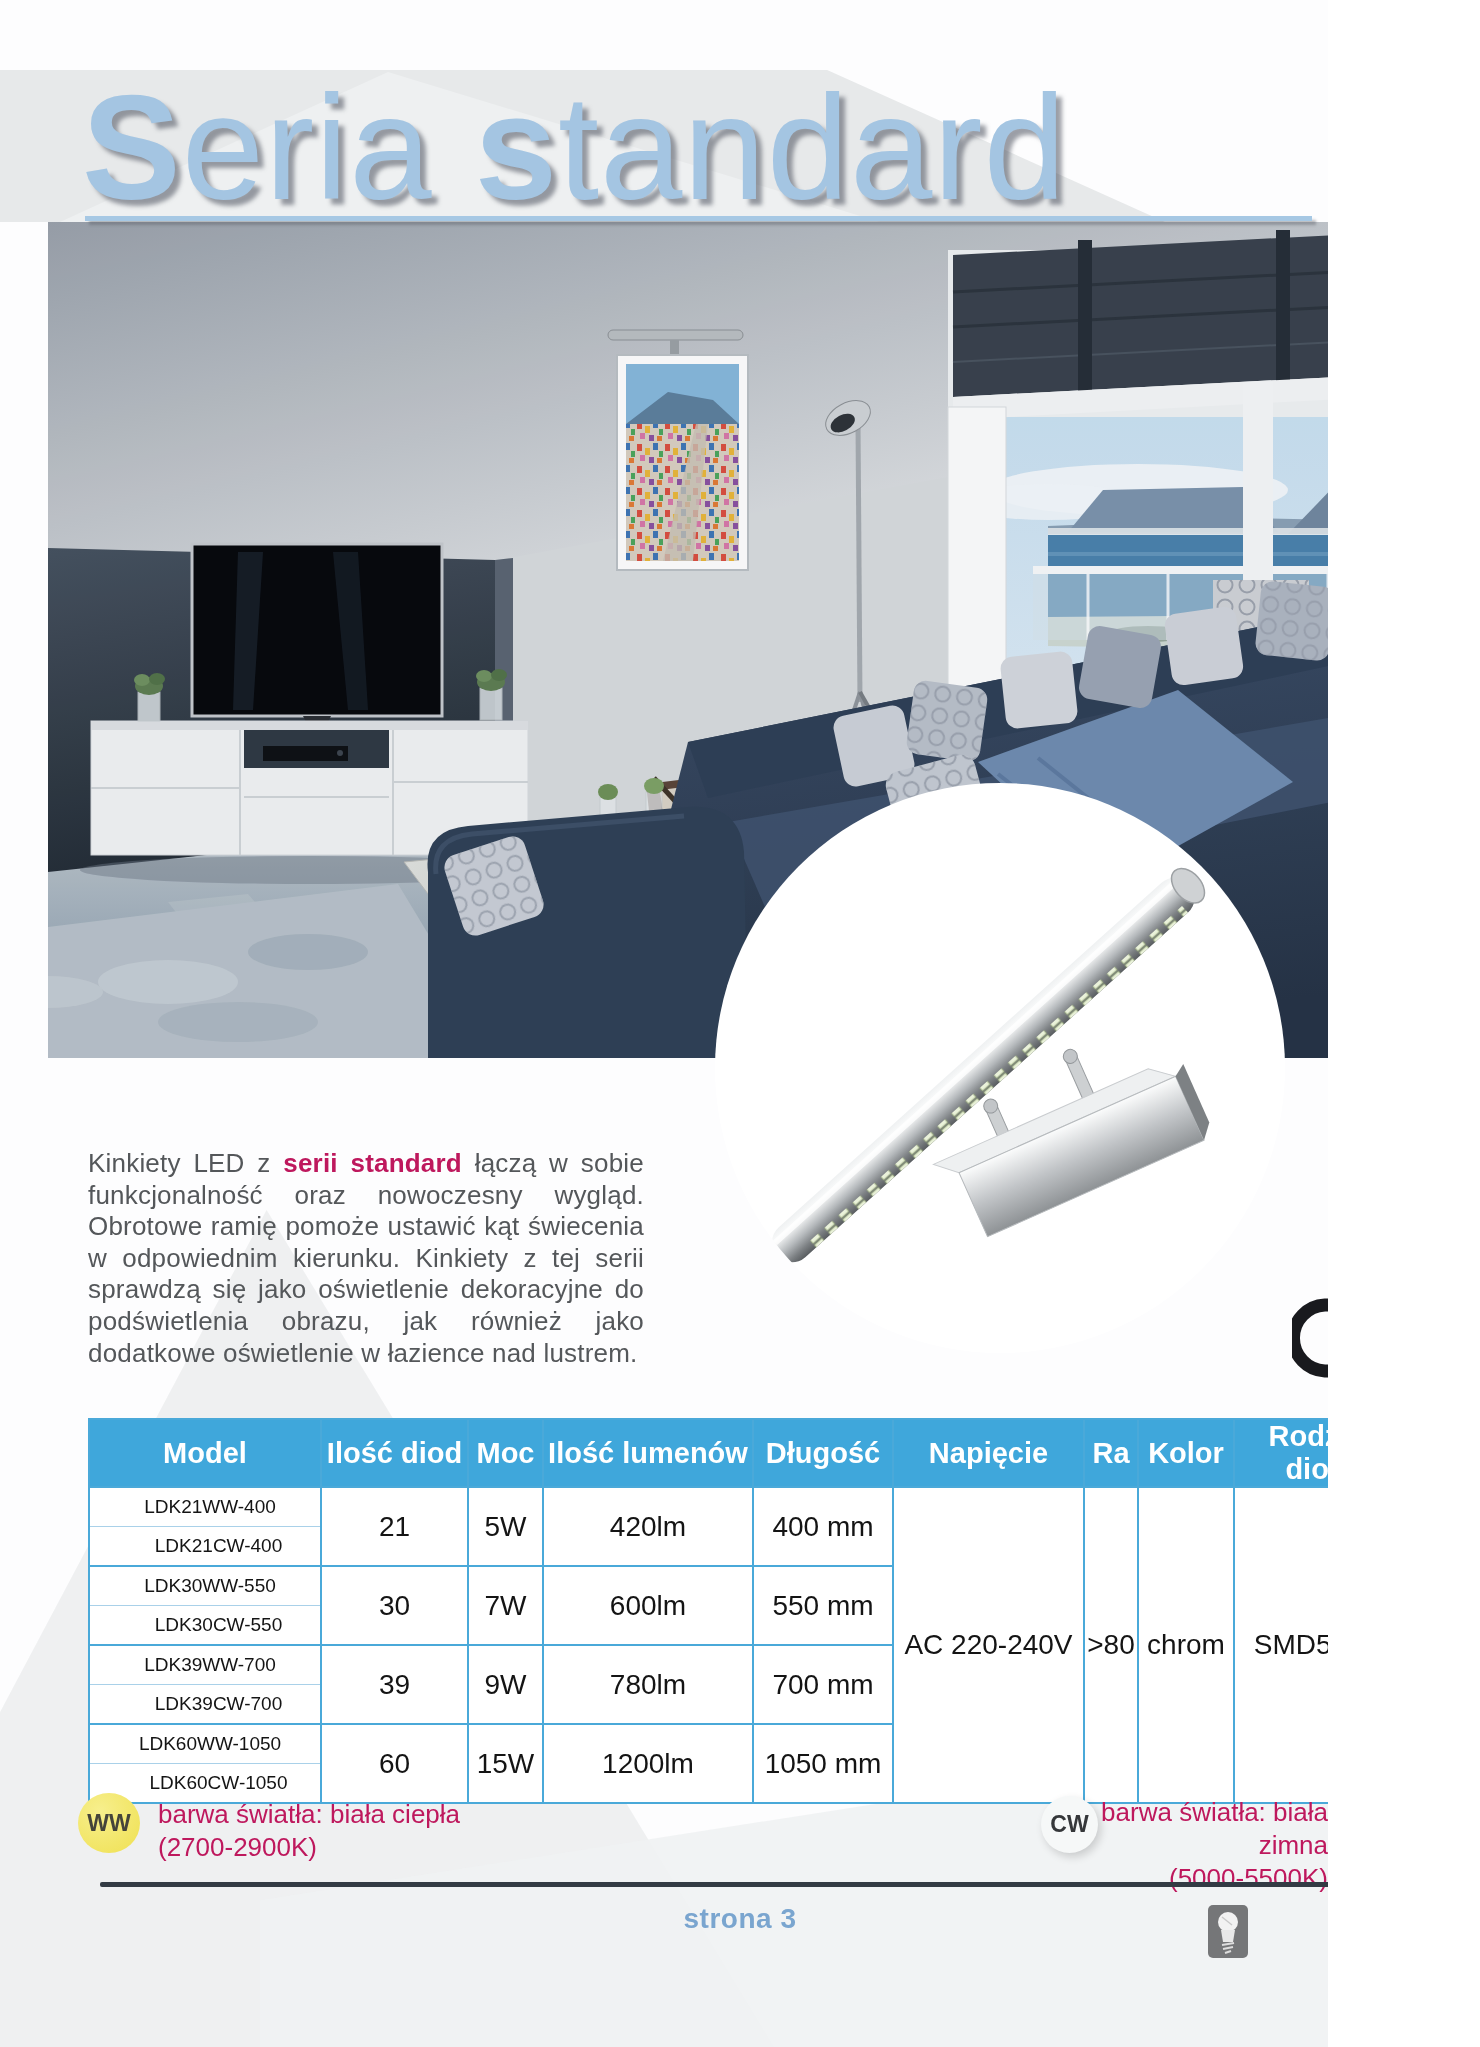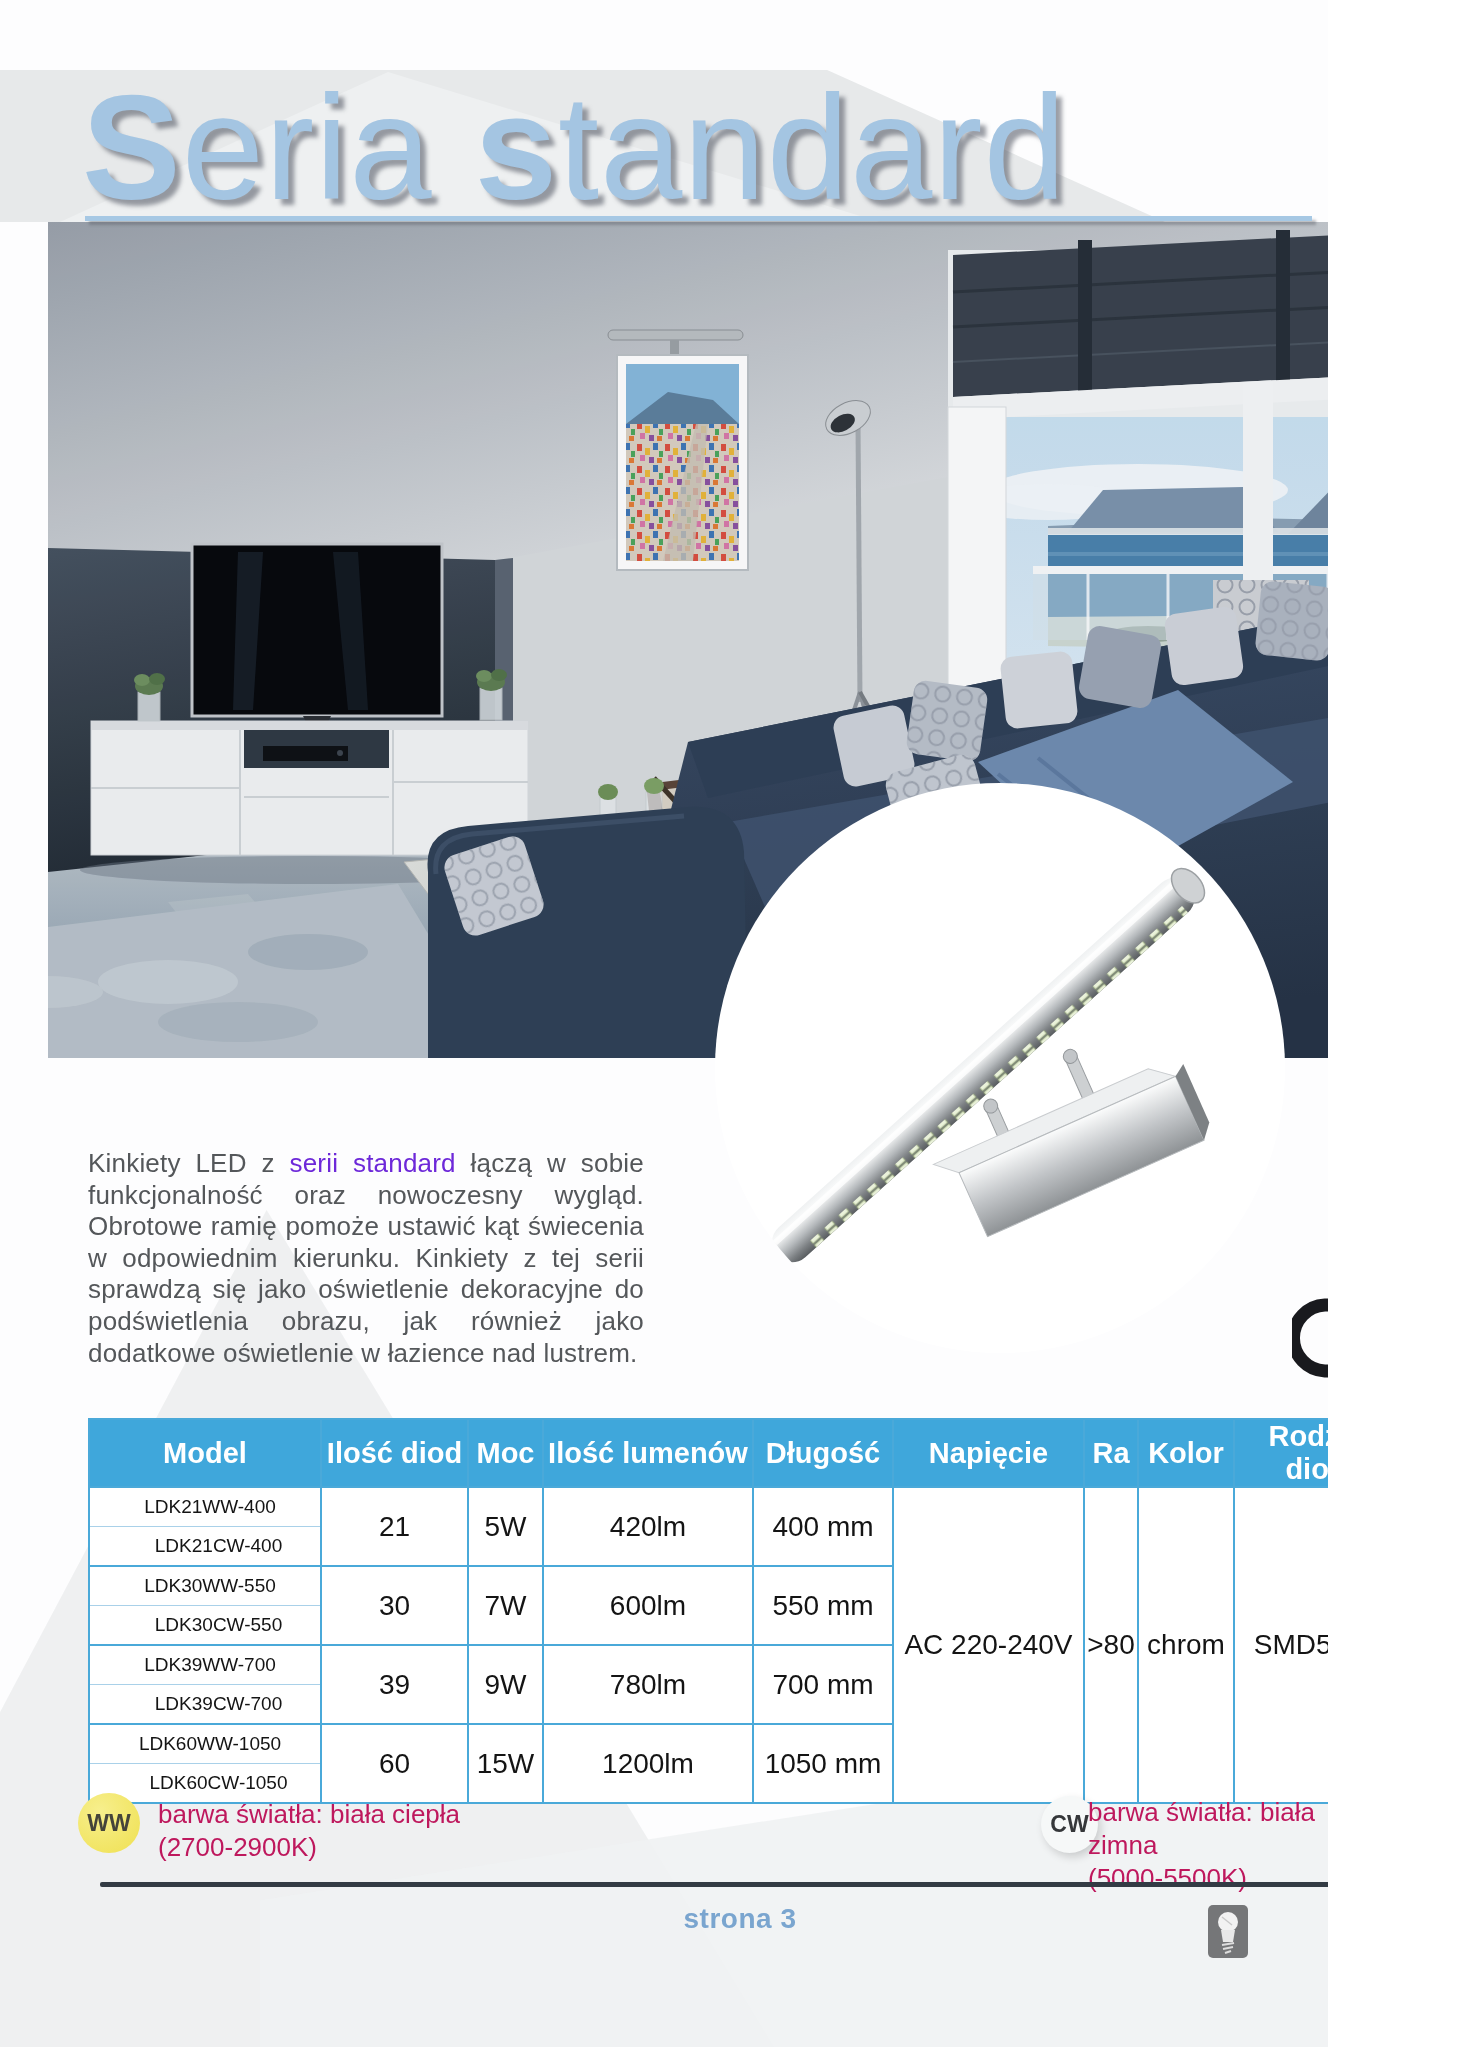--- a/index.html
+++ b/index.html
@@ -25,41 +25,41 @@
   
   .photo{position:absolute;z-index:1;left:48px;top:222px;width:1384px;height:836px;overflow:hidden;}
   
   .inset{position:absolute;z-index:2;left:715px;top:783px;width:570px;height:570px;
          border-radius:50%;background:#ffffff;overflow:hidden;}
   
   .ce{position:absolute;z-index:3;left:1292px;top:1292px;}
   
   .intro{position:absolute;z-index:3;left:88px;top:1122px;width:556px;
          font-size:26px;line-height:31.6px;color:#54575a;text-align:justify;letter-spacing:.2px;}
-  .intro .b{font-weight:400;color:#6d28d9;}
+  .intro .b{font-weight:700;color:#be185d;}
   
   .spec{position:absolute;z-index:3;left:88px;top:1418px;}
   table{border-collapse:collapse;table-layout:fixed;width:1309px;background:#fff;}
   th,td{border:2px solid #4aa9d9;text-align:center;vertical-align:middle;
         font-size:28px;color:#141414;background:#fff;padding:0;overflow:hidden;}
   th{background:#3fa7db;color:#fff;font-weight:700;font-size:29px;height:40px;}
   td{height:38px;}
   td.model{text-align:center;padding-left:10px;font-size:19px;}
   td.model-ww{border-bottom:1px solid #a9d1e9;}
   td.model-cw{border-top:1px solid #a9d1e9;padding-left:27px;}
   
   .badge{position:absolute;z-index:3;border-radius:50%;display:flex;align-items:center;
          justify-content:center;font-weight:700;font-size:23px;}
   .badge-ww{left:78px;top:1793px;width:62px;height:60px;color:#45443a;
         background:radial-gradient(circle at 35% 30%,#f7ef8d,#efe051);}
   .badge-cw{left:1041px;top:1796px;width:57px;height:57px;color:#35373a;background:#f6f8f8;
         box-shadow:3px 4px 8px rgba(0,0,0,.16);}
   .legend-text{position:absolute;z-index:3;font-size:26px;line-height:33px;color:#be185d;}
   .legend-ww{left:158px;top:1798px;}
-  .legend-cw{left:1088px;top:1796px;}
+  .legend-cw{left:1088px;top:1796px;text-align:right;}
   
   .rule{position:absolute;z-index:3;left:100px;top:1882px;width:1292px;height:5px;
         background:#333b44;border-radius:2px;}
   .page-number{position:absolute;z-index:3;left:0;top:1903px;width:1480px;text-align:center;
         font-weight:700;font-size:28px;color:#7aa5cf;letter-spacing:.5px;}
   .bulb{position:absolute;z-index:3;left:1208px;top:1905px;}
 </style>
 </head>
 <body>
 

